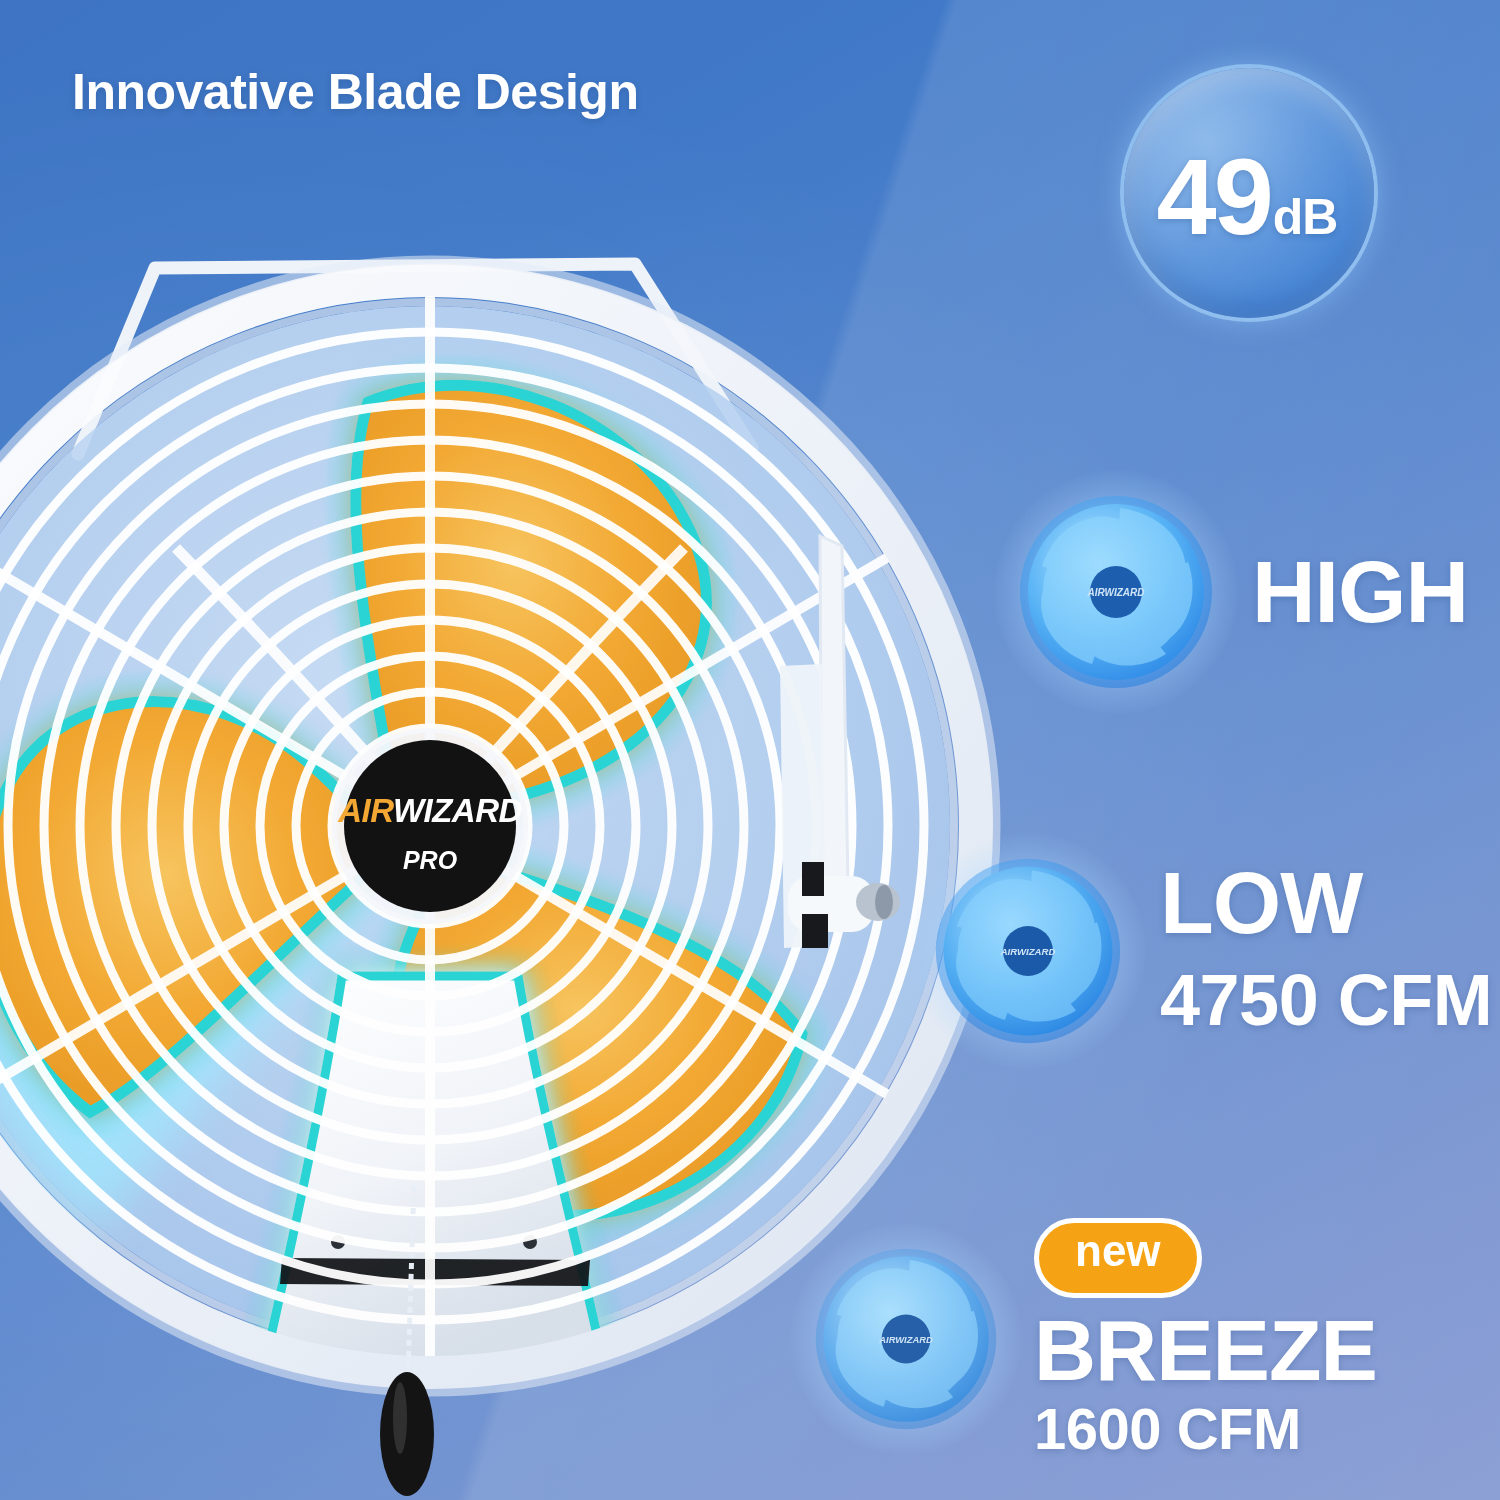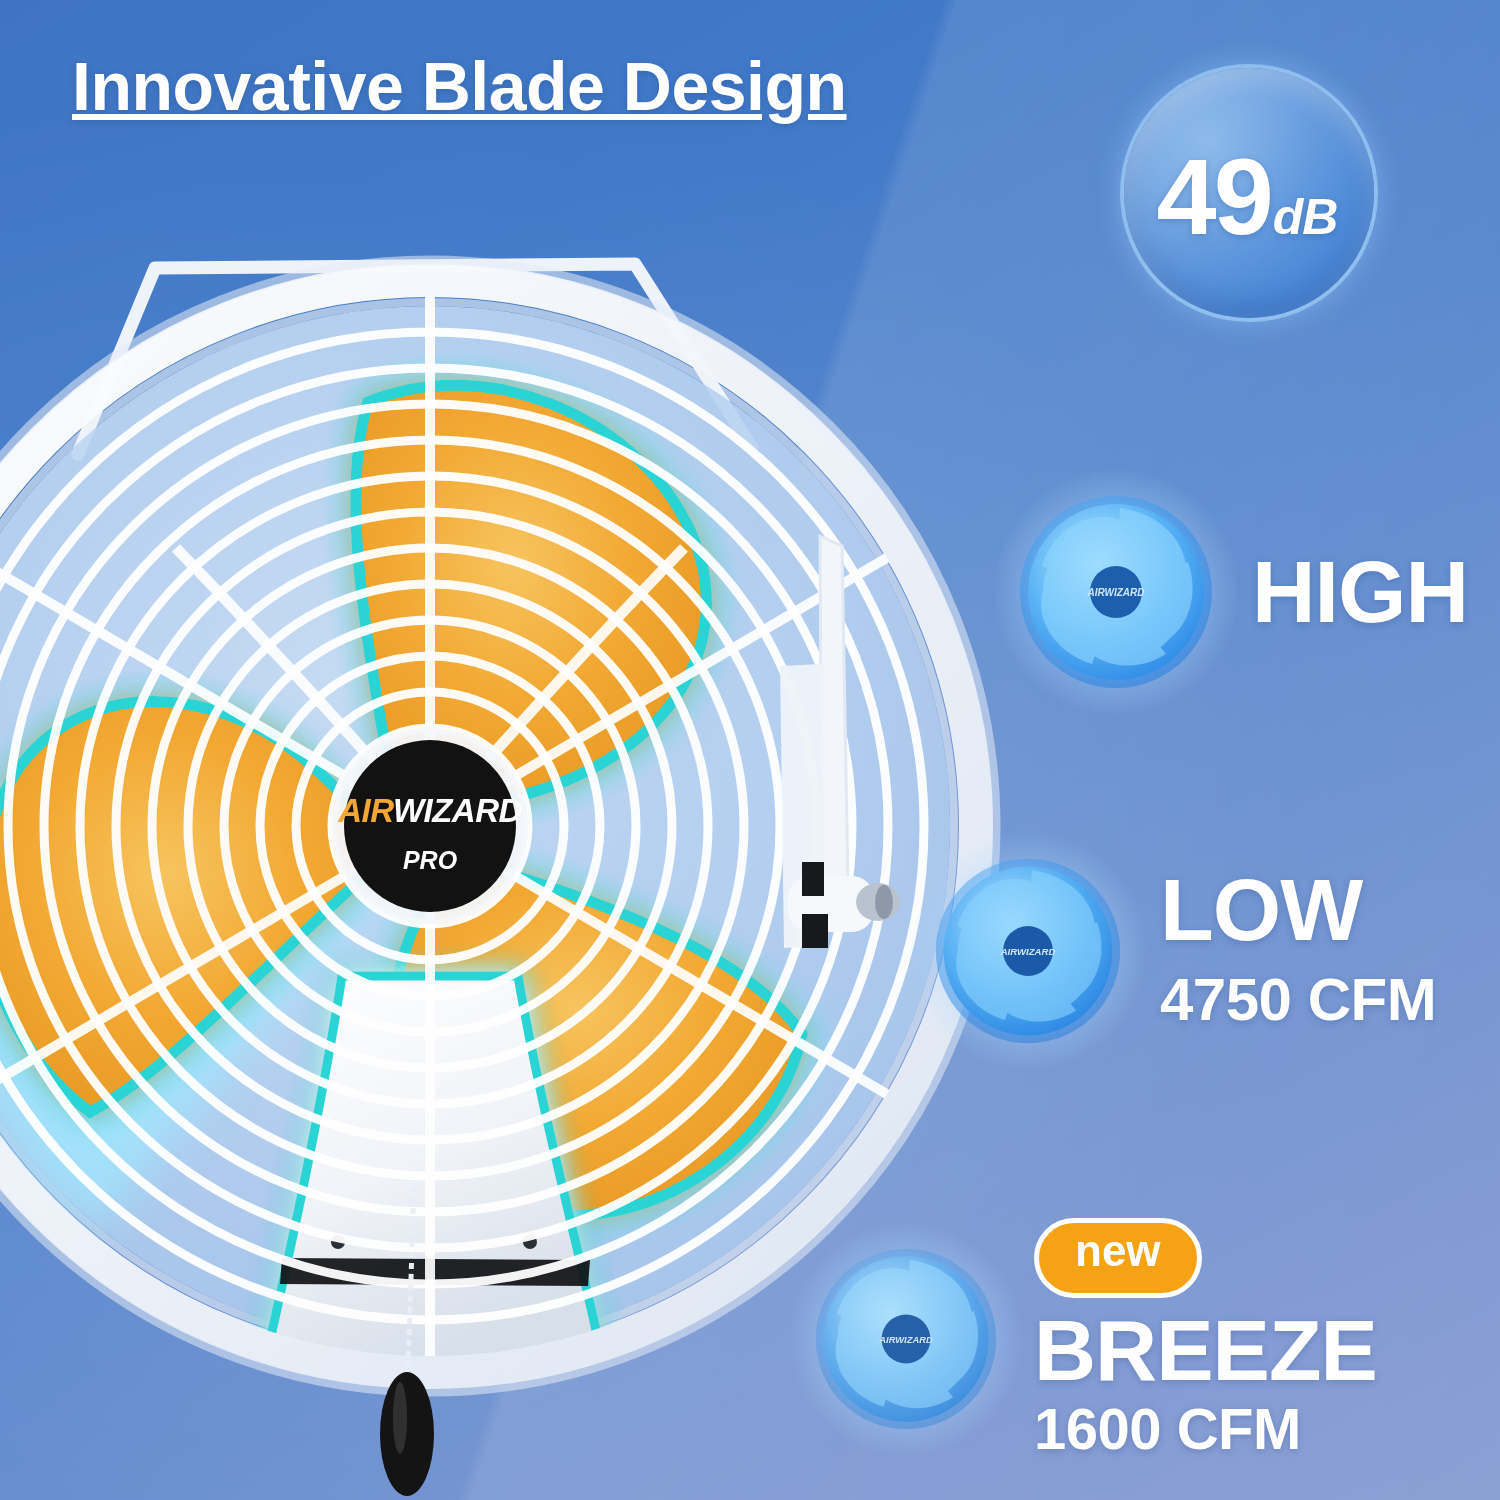--- a/index.html
+++ b/index.html
@@ -21,25 +21,24 @@
                 rgba(255,255,255,0.10) 48.2%, rgba(255,255,255,0.085) 62%,
                 rgba(255,255,255,0.045) 80%, rgba(255,255,255,0.02) 100%);
   }
   .bg-vig{
     position:absolute;inset:0;
     background:radial-gradient(120% 95% at 18% 55%, rgba(255,255,255,.10) 0%, rgba(255,255,255,0) 55%);
   }
 
   
   .headline{
-    position:absolute;left:72px;top:51px;width:960px;
-    color:#ffffff;font-weight:bold;font-size:68px;line-height:1.04;
+    position:absolute;left:72px;top:66px;width:960px;
+    color:#ffffff;font-weight:bold;font-size:50px;line-height:1.04;
     letter-spacing:-0.5px;
     text-shadow:0 2px 7px rgba(20,50,100,.22);
-    text-decoration:underline;
   }
   .subhead{
     position:absolute;left:76px;top:152px;width:980px;
     color:#f2f7ff;font-size:39px;font-weight:400;letter-spacing:-0.3px;
     text-shadow:0 1px 5px rgba(20,50,100,.20);
   }
 
   
   .db-badge{
     position:absolute;left:1124px;top:68px;width:250px;height:250px;border-radius:50%;
@@ -50,21 +49,21 @@
       0 0 0 4px rgba(175,220,255,.55),
       0 0 26px 6px rgba(150,205,255,.40),
       inset 0 -10px 26px rgba(20,60,130,.25),
       inset 0 10px 24px rgba(255,255,255,.30);
     display:flex;align-items:center;justify-content:center;
   }
   .db-inner{display:flex;align-items:baseline;justify-content:center;transform:translate(-2px,4px);}
   .db-num{color:#fff;font-weight:bold;font-size:108px;line-height:1;letter-spacing:-3px;
           text-shadow:0 2px 6px rgba(25,60,120,.25);}
   .db-unit{color:#fff;font-weight:600;font-size:50px;line-height:1;letter-spacing:-1px;
-           margin-left:2px;text-shadow:0 2px 6px rgba(25,60,120,.25);font-style:italic;}
+           margin-left:2px;text-shadow:0 2px 6px rgba(25,60,120,.25);}
 
   
   .speed-row{position:absolute;display:flex;align-items:center;}
   .row-high{left:1016px;top:492px;}
   .row-low{left:932px;top:855px;}
   .row-breeze{left:812px;top:1218px;}
 
   .fan-icon{position:relative;flex:0 0 auto;}
   .fan-glow{
     position:absolute;inset:-22px;border-radius:50%;
@@ -77,21 +76,21 @@
     color:#ffffff;font-weight:bold;letter-spacing:-1px;line-height:.94;
     text-shadow:0 2px 7px rgba(25,60,120,.25);
   }
   .speed-cfm{
     color:#ffffff;font-weight:bold;letter-spacing:-0.5px;line-height:1.1;
     text-shadow:0 2px 7px rgba(25,60,120,.25);
   }
   .row-high .speed-name{font-size:88px;}
   .row-high .speed-cfm{font-size:56px;margin-top:8px;}
   .row-low .speed-name{font-size:88px;}
-  .row-low .speed-cfm{font-size:60px;margin-top:16px;}
+  .row-low .speed-cfm{font-size:72px;margin-top:16px;}
   .row-breeze .speed-name{font-size:86px;}
   .row-breeze .speed-cfm{font-size:58px;margin-top:6px;}
 
   .new-badge{
     display:inline-block;align-self:flex-start;
     background:#F5A314;color:#ffffff;font-weight:bold;font-size:44px;
     padding:6px 36px 20px 36px;border-radius:40px;margin-bottom:12px;
     border:5px solid #ffffff;line-height:1;letter-spacing:0px;
   }
 

